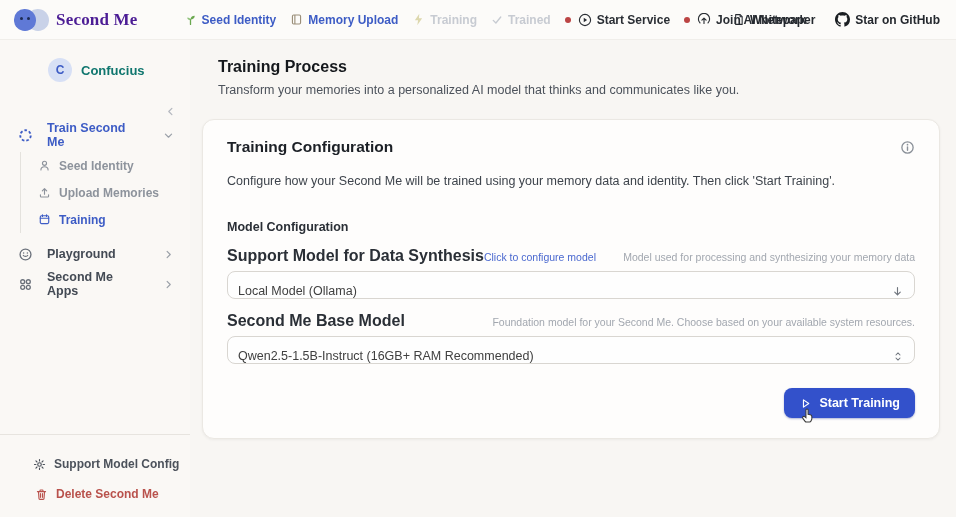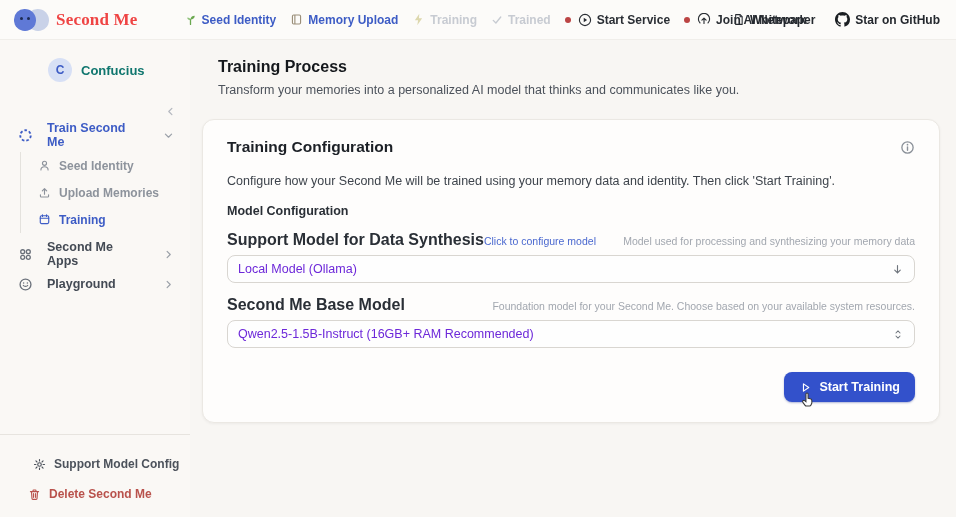--- a/index.html
+++ b/index.html
@@ -20,21 +20,21 @@
     padding:0 16px 0 14px;
     border-bottom:1px solid #f0eeea;
   }
   .logo { display:flex; align-items:center; gap:8px; }
   .logo-blobs { position:relative; width:34px; height:22px; }
   .blob { position:absolute; top:0; width:22px; height:22px; border-radius:48% 52% 50% 50%; }
   .blob.b1 { left:0; background:#5f79d6; z-index:2; }
   .blob.b2 { left:13px; background:#c9d2e8; z-index:1; }
   .blob.b1::before, .blob.b1::after { content:""; position:absolute; top:8px; width:3px; height:3px; border-radius:50%; background:#1d2b55; }
   .blob.b1::before { left:6px; } .blob.b1::after { left:13px; }
-  .logo-text { font-family:"Liberation Serif", serif; font-weight:700; font-size:17px; color:#ef4444; letter-spacing:.2px; }
+  .logo-text { font-family:"Liberation Serif", serif; font-weight:700; font-size:17px; color:#4c1d95; letter-spacing:.2px; }
 
   .steps { display:flex; align-items:center; margin-left:46px; gap:7px; flex:1; min-width:0; }
   .step { display:flex; align-items:center; gap:5px; font-size:12px; font-weight:600; white-space:nowrap; }
   .step.done  { color:#3d5cc5; }
   .step.idle  { color:#c7cbd2; }
   .step.dark  { color:#2a2e34; }
   .conn-solid  { width:26px; height:0; border-top:1.5px solid #8a93a8; }
   .conn-dotted { width:22px; height:0; border-top:1.5px dotted #ccd0d7; }
   .conn-dashed { width:22px; height:0; border-top:1.5px dashed #d3d6dc; }
   .conn-faint  { width:10px; height:0; border-top:1.5px dotted #dcdfe3; }
@@ -60,52 +60,52 @@
   .nav-item .spacer { flex:1; }
   .nav-item.active-parent { color:#3d5cc5; }
   .sub-list { margin:2px 0 6px 20px; border-left:1.5px solid #e4e2dd; padding-left:0; }
   .sub-item { display:flex; align-items:center; gap:8px; height:27px; padding-left:17px; font-size:12px; font-weight:600; color:#8d939c; cursor:pointer; }
   .sub-item.active { color:#3d5cc5; }
   .chev { color:#9aa0a8; }
 
   .sidebar-bottom { margin-top:auto; padding-bottom:8px; }
   .sidebar-divider { border-top:1px solid #e7e4df; margin:0 0 14px 0; }
   .foot-item { display:flex; align-items:center; gap:8px; height:30px; padding-left:33px; font-size:12px; font-weight:600; color:#4c525b; cursor:pointer; }
-  .foot-item.danger { color:#b9524c; padding-left:28px; }
+  .foot-item.danger { color:#b9524c; padding-left:35px; }
 
   
   .main { position:absolute; left:190px; top:40px; right:0; bottom:0; padding:18px 16px 0 12px; }
   .page-head { padding-left:16px; }
   .page-title { font-size:16px; font-weight:700; color:#15181c; }
   .page-subtitle { margin-top:7px; font-size:12.5px; color:#4c525b; }
 
   .card {
     margin-top:22px;
     background:#fefdfc;
     border:1px solid #ebe8e3;
     border-radius:12px;
     box-shadow:0 1px 3px rgba(20,20,20,.05);
     padding:18px 24px 20px;
   }
   .card-title-row { display:flex; align-items:flex-start; justify-content:space-between;gap:16px; }
   .card-title { font-size:15.5px; font-weight:700; color:#1c2026; }
   .info-icon { color:#8a9098; cursor:pointer; margin-top:2px; }
   .card-desc { margin-top:18px; font-size:12.5px; color:#3e444c; }
-  .section-label { margin-top:16px; font-size:12.5px; font-weight:700; color:#2a2f36; }
+  .section-label { margin-top:32px; font-size:12.5px; font-weight:700; color:#2a2f36; }
 
   .field { margin-top:13px; }
   .field-head { display:flex; align-items:baseline; }
   .field-label { font-size:16px; font-weight:700; color:#2a2f36; }
   .field-link { font-size:10.5px; color:#4a68cf; cursor:pointer; }
   .field-hint { margin-left:auto; font-size:10.5px; color:#a2a7af; }
   .select-box {
     margin-top:6px; height:28px;
     border:1px solid #d9d6d1; border-radius:8px; background:#fefefe;
-    display:flex; align-items:center; padding:0 10px;
-    font-size:12.5px; color:#6d28d9; cursor:pointer;
+    display:flex; align-items:flex-end; padding:0 10px;
+    font-size:12.5px; color:#404040; cursor:pointer;
   }
   .select-box .sel-spacer { flex:1; }
   .select-caret { color:#6f757d; }
 
   .button-row { display:flex; justify-content:flex-end; margin-top:24px; }
   .primary-btn {
     position:relative;
     display:flex; align-items:center; gap:7px;
     background:#3351cb; color:#fff;
     border:none; border-radius:8px;
@@ -265,47 +265,47 @@
               <path d="M2.8 6.4h10.4M5.5 2.1v2.2M10.5 2.1v2.2" fill="none" stroke="#3d5cc5" stroke-width="1.4" stroke-linecap="round"></path>
             </svg>
         </span>
         <span>Training</span>
       </div>
     </div>
 
     <div class="nav-item">
       <span>
         <svg width="15" height="15" viewBox="0 0 16 16">
+            <circle cx="8" cy="8" r="5.8" fill="none" stroke="#6b717b" stroke-width="1.4"></circle>
+            <path d="M5.7 9c.7 1.2 3.9 1.2 4.6 0" fill="none" stroke="#6b717b" stroke-width="1.3" stroke-linecap="round"></path>
+            <circle cx="6" cy="6.4" r=".8" fill="#6b717b"></circle>
+            <circle cx="10" cy="6.4" r=".8" fill="#6b717b"></circle>
+          </svg>
+      </span>
+      <span>Playground</span>
+      <span class="spacer"></span>
+      <span class="chev">
+        <svg width="11" height="11" viewBox="0 0 16 16">
+            <path d="M6 3.5 10.5 8 6 12.5" fill="none" stroke="currentColor" stroke-width="1.7" stroke-linecap="round" stroke-linejoin="round"></path>
+          </svg>
+      </span>
+    </div>
+
+    <div class="nav-item">
+      <span>
+        <svg width="15" height="15" viewBox="0 0 16 16">
             <g fill="none" stroke="#6b717b" stroke-width="1.4">
               <circle cx="5" cy="5" r="2.1"></circle>
               <circle cx="11" cy="5" r="2.1"></circle>
               <circle cx="5" cy="11" r="2.1"></circle>
               <circle cx="11" cy="11" r="2.1"></circle>
             </g>
           </svg>
       </span>
       <span>Second Me Apps</span>
-      <span class="spacer"></span>
-      <span class="chev">
-        <svg width="11" height="11" viewBox="0 0 16 16">
-            <path d="M6 3.5 10.5 8 6 12.5" fill="none" stroke="currentColor" stroke-width="1.7" stroke-linecap="round" stroke-linejoin="round"></path>
-          </svg>
-      </span>
-    </div>
-
-    <div class="nav-item">
-      <span>
-        <svg width="15" height="15" viewBox="0 0 16 16">
-            <circle cx="8" cy="8" r="5.8" fill="none" stroke="#6b717b" stroke-width="1.4"></circle>
-            <path d="M5.7 9c.7 1.2 3.9 1.2 4.6 0" fill="none" stroke="#6b717b" stroke-width="1.3" stroke-linecap="round"></path>
-            <circle cx="6" cy="6.4" r=".8" fill="#6b717b"></circle>
-            <circle cx="10" cy="6.4" r=".8" fill="#6b717b"></circle>
-          </svg>
-      </span>
-      <span>Playground</span>
       <span class="spacer"></span>
       <span class="chev">
         <svg width="11" height="11" viewBox="0 0 16 16">
             <path d="M6 3.5 10.5 8 6 12.5" fill="none" stroke="currentColor" stroke-width="1.7" stroke-linecap="round" stroke-linejoin="round"></path>
           </svg>
       </span>
     </div>
   </div>
 
   <div class="sidebar-bottom">

